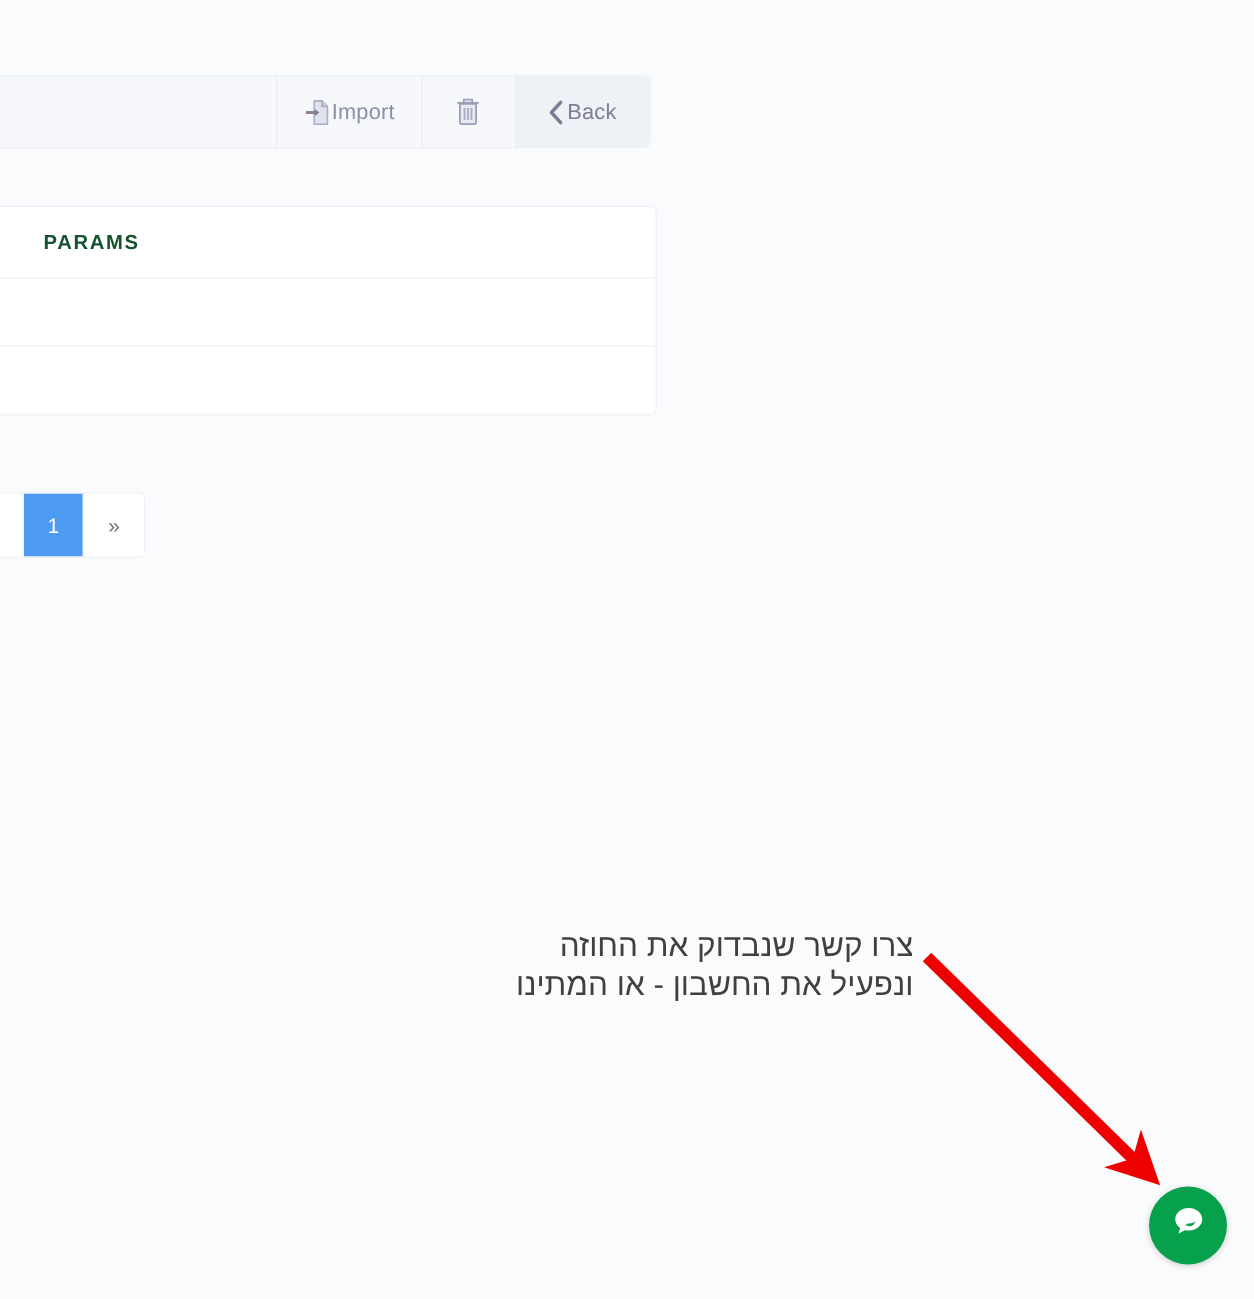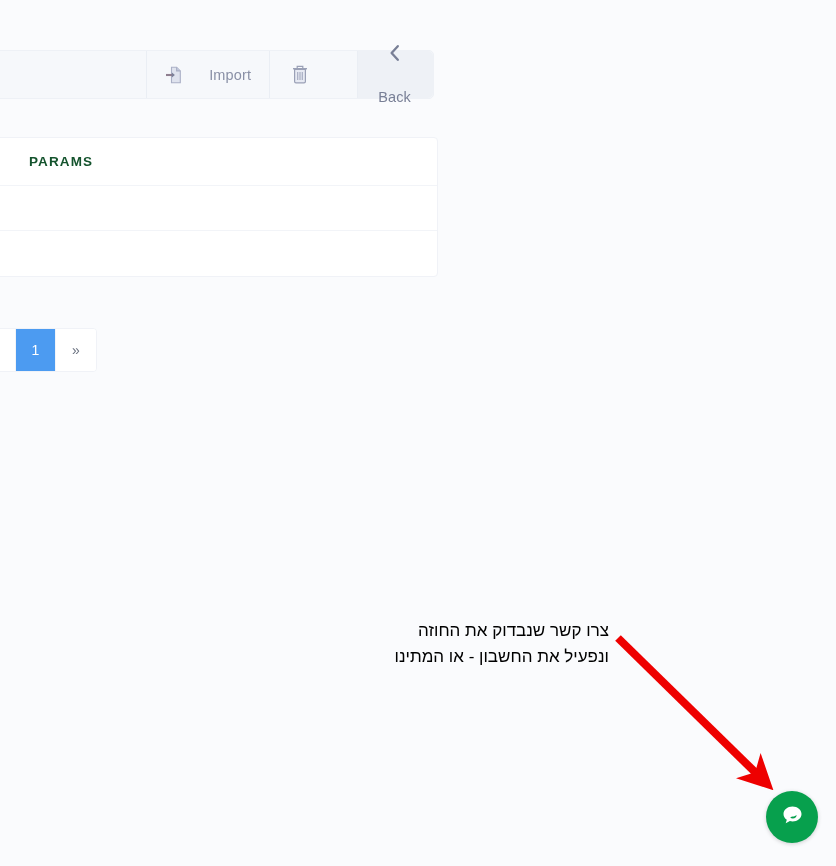--- a/index.html
+++ b/index.html
@@ -31,37 +31,37 @@
     border-bottom-right-radius: 5px;
     display: flex;
     justify-content: flex-end;
     align-items: stretch;
   }
 
   .tb-btn {
     display: flex;
     align-items: center;
     justify-content: center;
-    gap: 27px;
+    gap: 1px;
     padding: 0 18px;
     border-left: 1px solid #eaeef4;
     color: #8a90a6;
     font-size: 14.5px;
     letter-spacing: .15px;
     cursor: pointer;
     background: transparent;
     white-space: nowrap;
   }
   .tb-btn.hovered { background: #eef1f6; }
   .tb-btn .label { color: #8a90a6; }
   .tb-btn.hovered .label { color: #787f96; }
   .tb-icon { display: flex; align-items: center; justify-content: center; }
 
   #btn-trash { padding: 0 21px; }
-  #btn-back { padding: 0 22px 0 20px; border-top-right-radius: 5px; border-bottom-right-radius: 5px; flex-direction: column; }
+  #btn-back { padding: 0 22px 0 20px; border-top-right-radius: 5px; border-bottom-right-radius: 5px; }
 
   
   #card {
     position: absolute;
     left: -60px;
     top: 137px;
     width: 498px;
     background: #ffffff;
     border: 1px solid #f0f2f7;
     border-top-right-radius: 4px;
@@ -117,22 +117,22 @@
     font-weight: normal;
   }
 
   
   #annotation {
     position: absolute;
     right: 227px;
     top: 618px;
     text-align: right;
     direction: rtl;
-    color: #000000;
-    font-size: 17px;
+    color: #404040;
+    font-size: 21px;
     line-height: 26px;
     white-space: nowrap;
   }
 
   #arrow-layer {
     position: absolute;
     left: 0; top: 0;
     width: 836px; height: 866px;
     pointer-events: none;
   }

